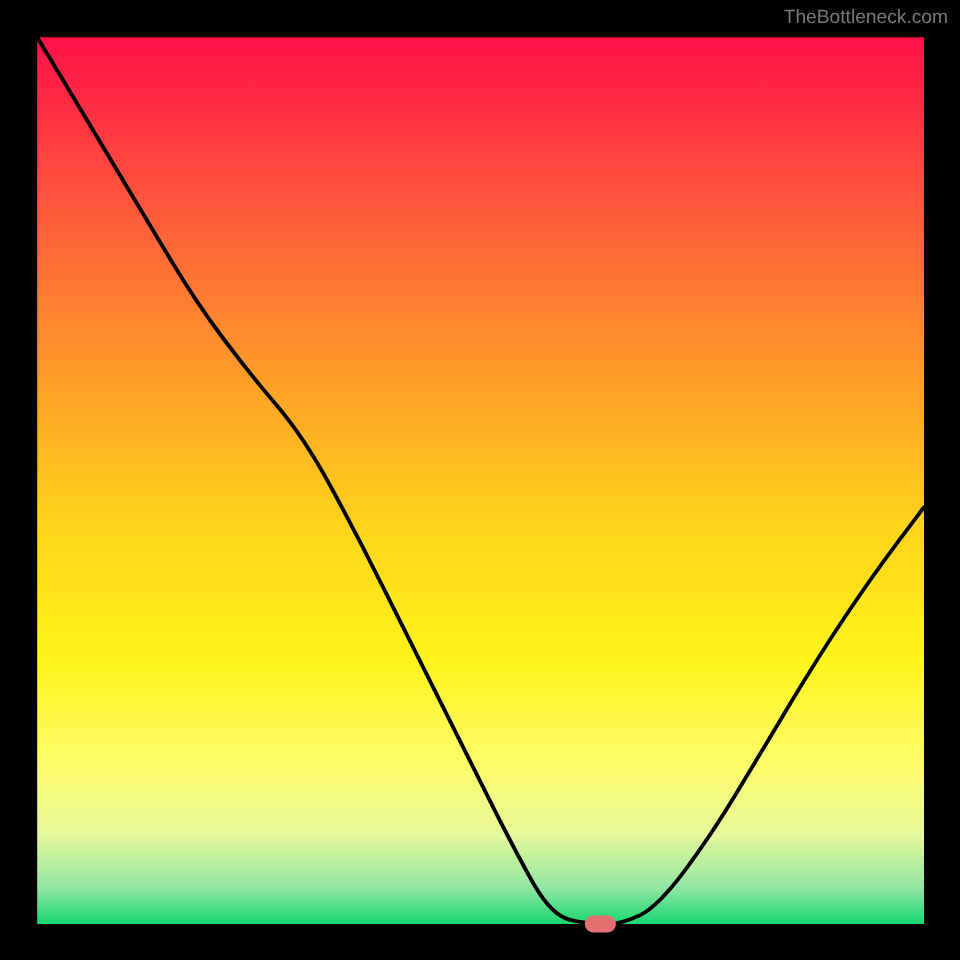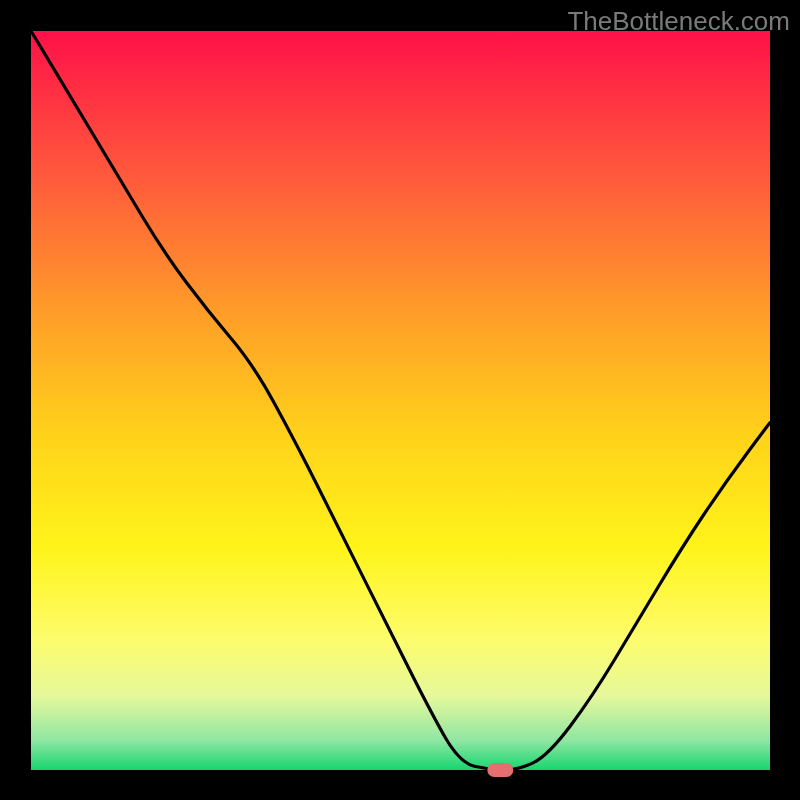--- a/index.html
+++ b/index.html
@@ -17,21 +17,21 @@
     width: 786px;
     height: 786px;
     background: #000;
   }
   .watermark {
     position: absolute;
     top: 6px;
     right: 10px;
     color: #7a7a7a;
     font-family: Arial, Helvetica, sans-serif;
-    font-size: 26px;
+    font-size: 16px;
     font-weight: 500;
     letter-spacing: 0px;
   }
   svg {
     position: absolute;
     left: 7px;
     top: 7px;
   }
 </style>
 </head>

